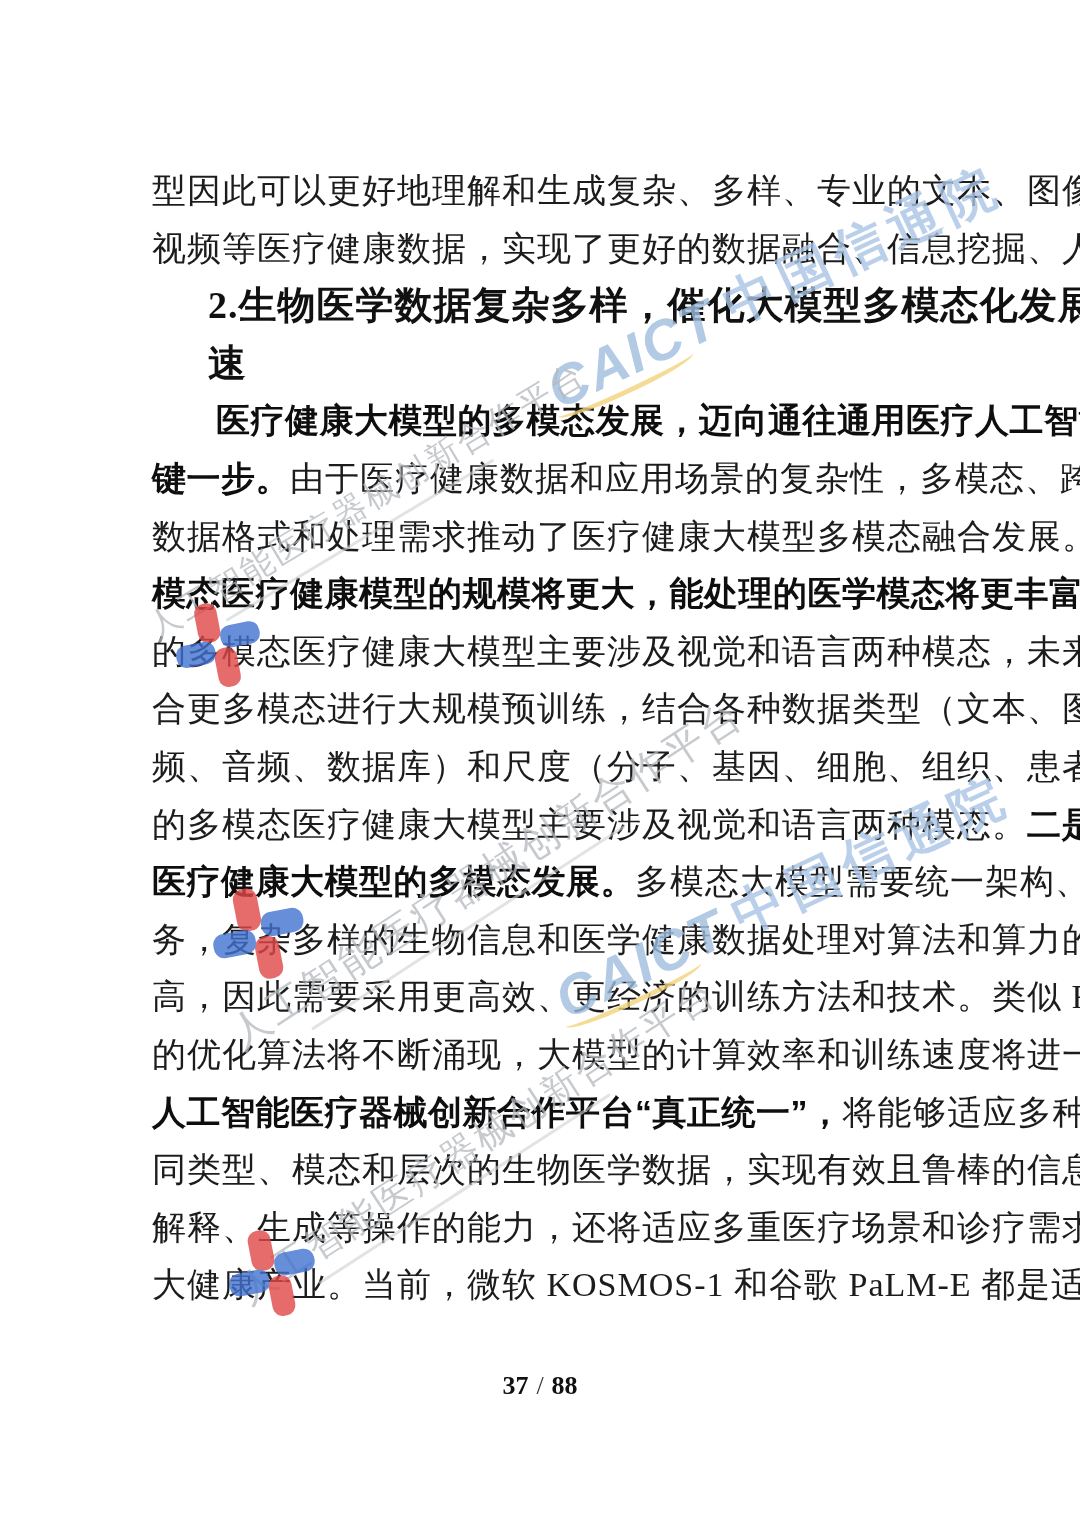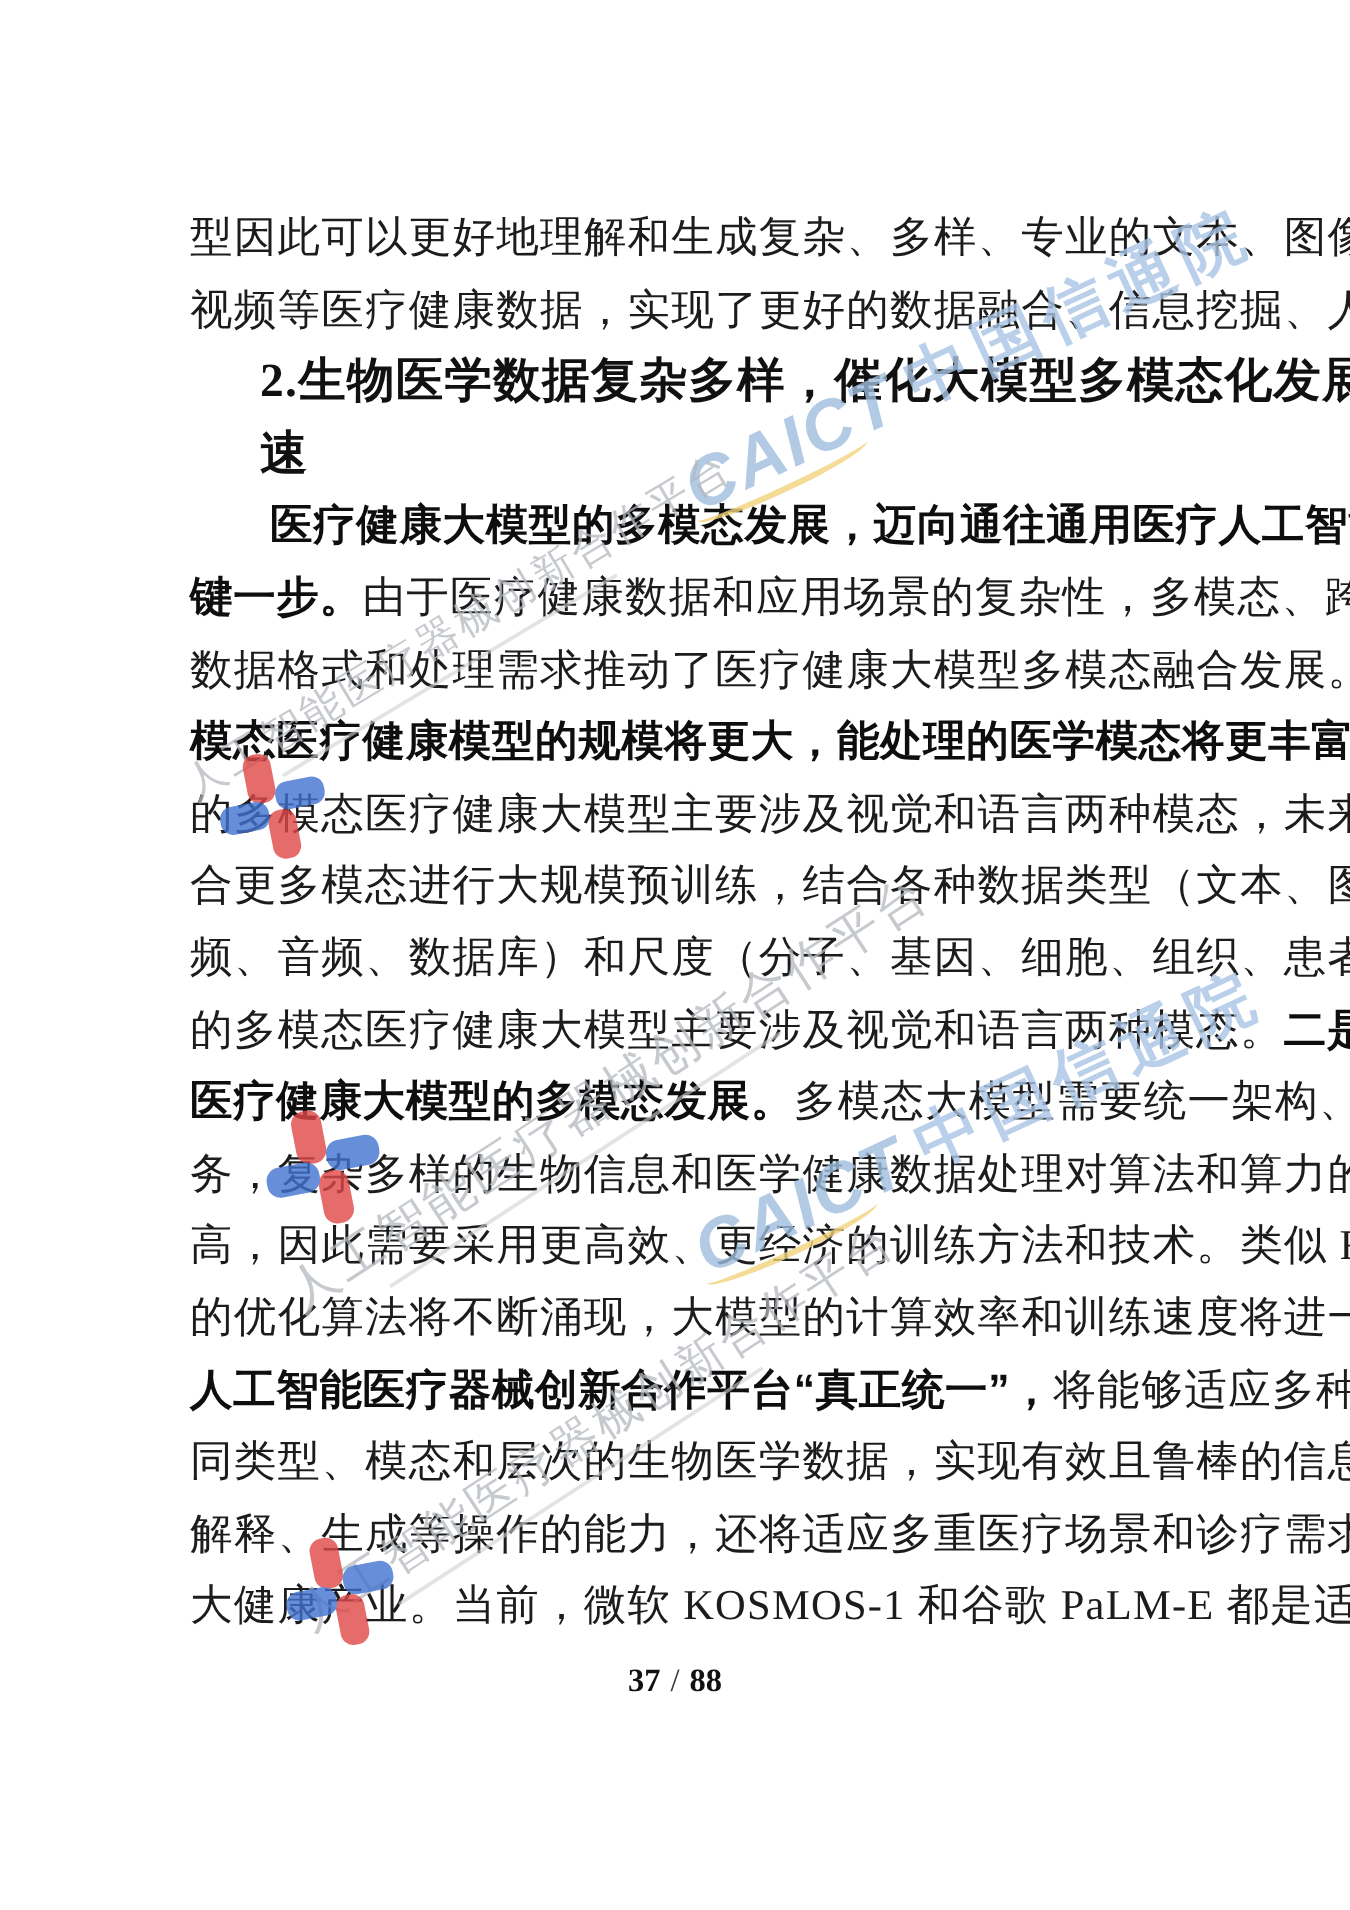--- a/index.html
+++ b/index.html
@@ -29,21 +29,21 @@
     font-family:"Liberation Serif","DejaVu Serif",serif;
   }
   .seg{font-family:inherit;}
   .seg.bold{
     font-family:"Liberation Sans","DejaVu Sans",sans-serif;
     font-weight:700;color:#0e0e0e;letter-spacing:0.5px;
   }
   sup.seg{font-size:0.55em;line-height:0;vertical-align:super;letter-spacing:0;}
   
   .footer{
-    position:absolute;left:0;top:1325px;width:100%;height:40px;line-height:40px;
+    position:absolute;left:0;top:1366px;width:100%;height:40px;line-height:40px;
     text-align:center;z-index:2;
     font-size:26px;font-weight:700;color:#111;
     font-family:"Liberation Serif","DejaVu Serif",serif;
   }
   .footer .sep{font-weight:400;padding:0 8px;color:#333;}
   
   .wm-layer{position:absolute;inset:0;z-index:5;pointer-events:none;}
   .wm-caict{
     position:absolute;display:flex;align-items:center;gap:14px;
     transform:rotate(-25deg);opacity:0.8;white-space:nowrap;

